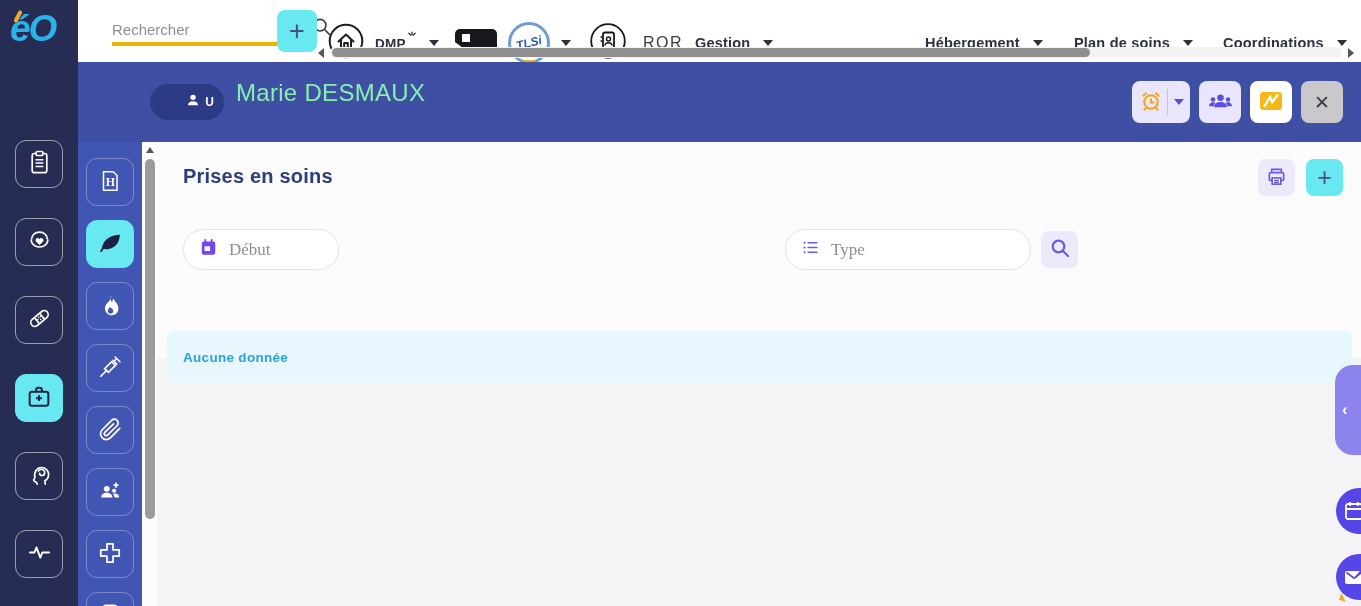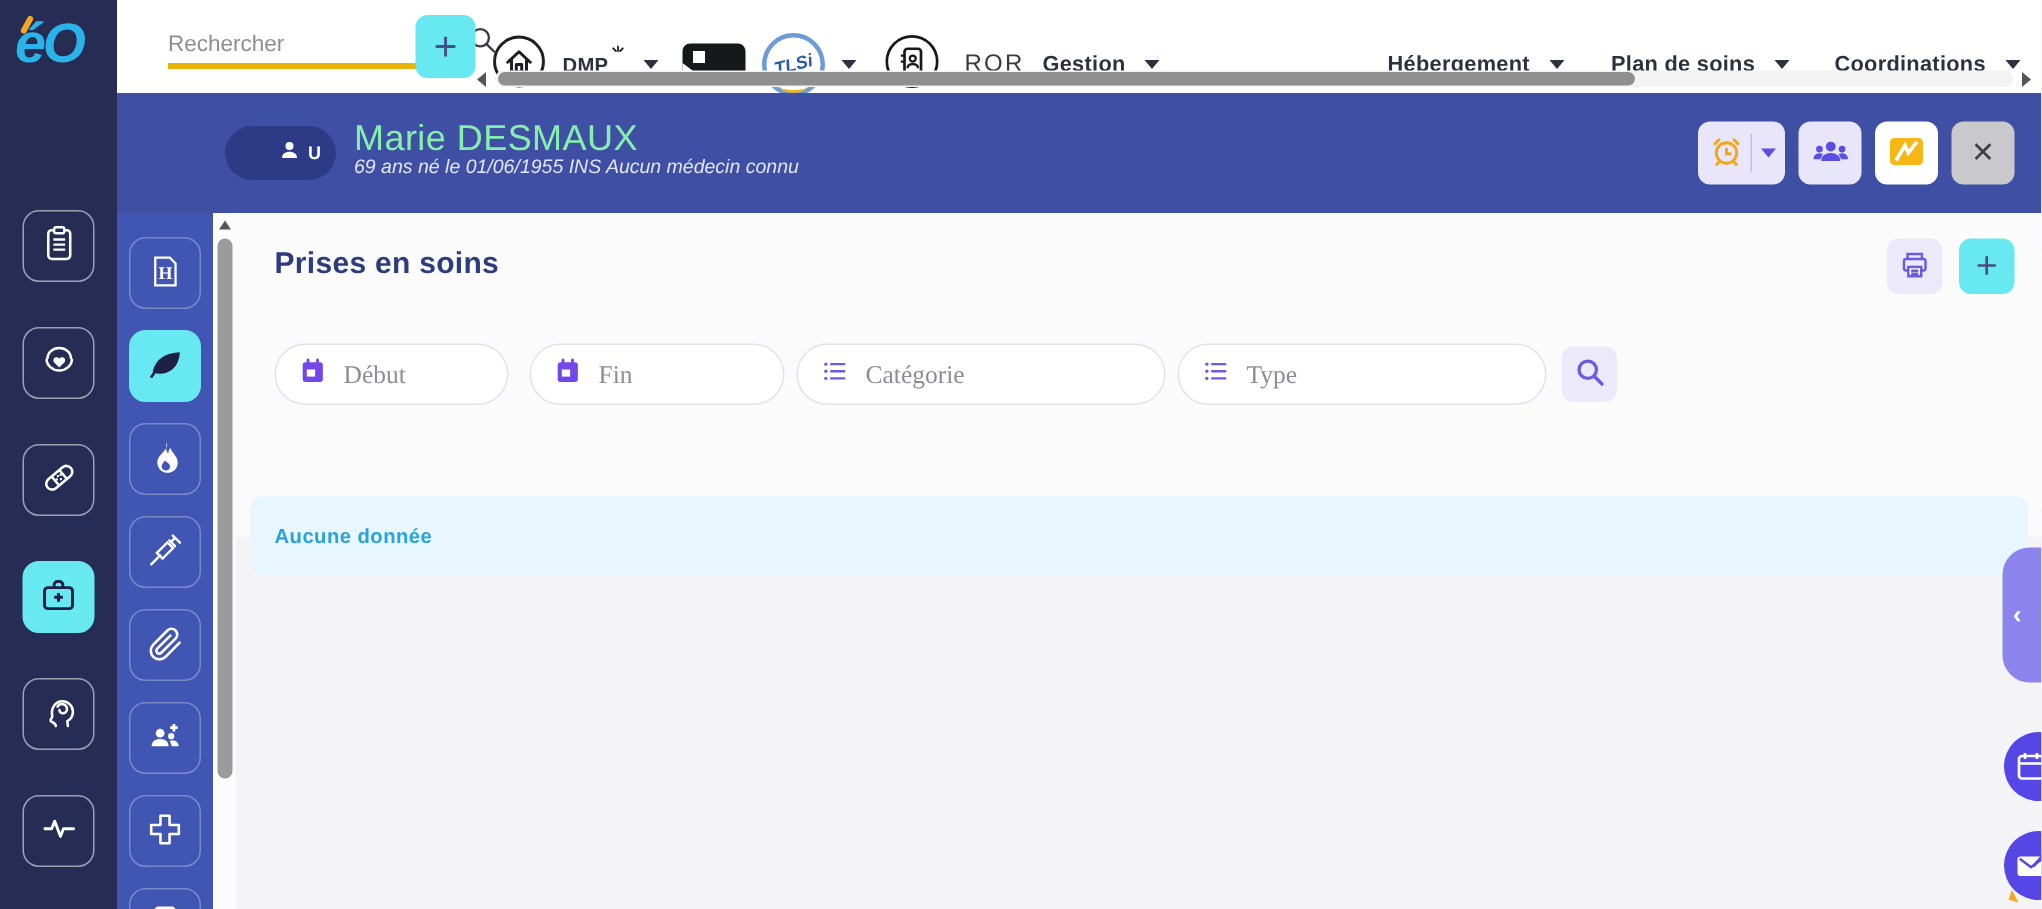--- a/index.html
+++ b/index.html
@@ -269,21 +269,20 @@
     <div class="ppill">
       <span>
         <svg width="16" height="16" viewBox="0 0 24 24" fill="#fff">
             <circle cx="12" cy="8" r="4"></circle>
             <path d="M4.5 20c0-4 3.3-6.2 7.5-6.2s7.5 2.2 7.5 6.2z"></path>
           </svg>
       </span>
       <span class="init">U</span>
     </div>
     <div class="pname">Marie DESMAUX</div>
-    <div class="psub">69 ans né le 01/06/1955 INS Aucun médecin connu</div>
 
     <div class="pbtns">
       <button class="pbtn lav alarm">
         <span>
           <svg width="24" height="24" viewBox="0 0 24 24" fill="none" stroke="#f2a71b" stroke-width="2" stroke-linecap="round">
               <circle cx="12" cy="13" r="6.8"></circle>
               <path d="M12 10.3v3.2h2.6"></path>
               <path d="M4.4 6.8 7 4.2M19.6 6.8 17 4.2"></path>
               <path d="M6.8 19.2 5.5 20.6M17.2 19.2l1.3 1.4"></path>
             </svg>
@@ -411,41 +410,20 @@
 
     <div class="filter f-start">
       <span>
         <svg width="19" height="19" viewBox="0 0 24 24">
             <rect x="3.5" y="4.5" width="17" height="16.5" rx="2.5" fill="#7448e8"></rect>
             <path d="M8 2.5v4M16 2.5v4" stroke="#7448e8" stroke-width="2.4" stroke-linecap="round"></path>
             <rect x="7" y="10.5" width="7" height="6" fill="#fff"></rect>
           </svg>
       </span>
       <input type="text" placeholder="Début" style="">
-    </div>
-    <div class="filter f-end">
-      <span>
-        <svg width="19" height="19" viewBox="0 0 24 24">
-            <rect x="3.5" y="4.5" width="17" height="16.5" rx="2.5" fill="#7448e8"></rect>
-            <path d="M8 2.5v4M16 2.5v4" stroke="#7448e8" stroke-width="2.4" stroke-linecap="round"></path>
-            <rect x="7" y="10.5" width="7" height="6" fill="#fff"></rect>
-          </svg>
-      </span>
-      <input type="text" placeholder="Fin" style="">
-    </div>
-    <div class="filter f-cat">
-      <span>
-        <svg width="19" height="19" viewBox="0 0 24 24">
-            <circle cx="4.5" cy="6" r="1.4" fill="#6a5be0"></circle>
-            <circle cx="4.5" cy="12" r="1.4" fill="#6a5be0"></circle>
-            <circle cx="4.5" cy="18" r="1.4" fill="#6a5be0"></circle>
-            <path d="M9 6h11M9 12h11M9 18h11" stroke="#6a5be0" stroke-width="2" stroke-linecap="round"></path>
-          </svg>
-      </span>
-      <input type="text" placeholder="Catégorie" style="">
     </div>
     <div class="filter f-type">
       <span>
         <svg width="19" height="19" viewBox="0 0 24 24">
             <circle cx="4.5" cy="6" r="1.4" fill="#6a5be0"></circle>
             <circle cx="4.5" cy="12" r="1.4" fill="#6a5be0"></circle>
             <circle cx="4.5" cy="18" r="1.4" fill="#6a5be0"></circle>
             <path d="M9 6h11M9 12h11M9 18h11" stroke="#6a5be0" stroke-width="2" stroke-linecap="round"></path>
           </svg>
       </span>

